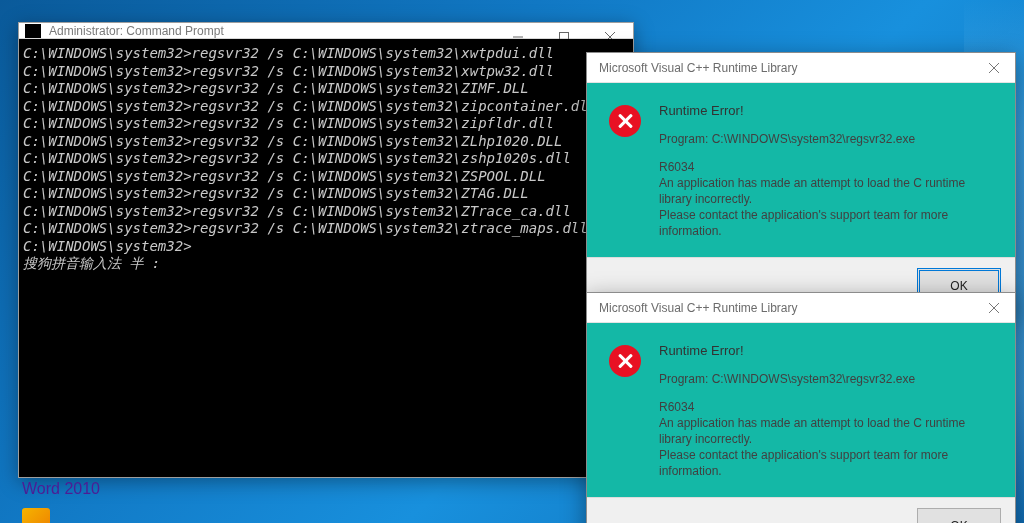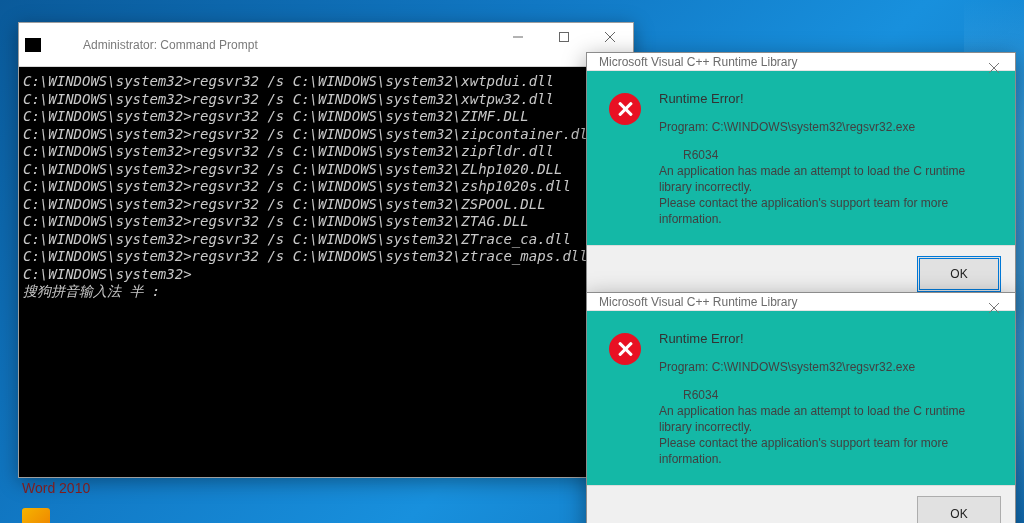--- a/index.html
+++ b/index.html
@@ -1,55 +1,55 @@
 <!DOCTYPE html>
 <html><head>
 <meta charset="utf-8">
 <style>
   * { box-sizing: border-box; margin: 0; padding: 0; }
   html, body { width: 1024px; height: 523px; overflow: hidden; font-family: "Segoe UI", Tahoma, sans-serif; }
   body { background: linear-gradient(135deg, #0a5a9a 0%, #1178c4 35%, #1890dd 60%, #0f6cb3 100%); position: relative; }
   .desk-ray { position:absolute; top:0; right:0; width:60px; height:523px; background: linear-gradient(180deg, rgba(255,255,255,0) 0%, rgba(154,220,255,0.25) 25%, rgba(255,255,255,0.15) 50%, rgba(154,220,255,0.25) 75%, rgba(255,255,255,0) 100%); pointer-events:none;}
   
   .cmd-window { position: absolute; top: 22px; left: 18px; width: 616px; height: 456px; background: #fff; border: 1px solid #9e9e9e; box-shadow: 0 4px 18px rgba(0,0,0,0.35); display:flex; flex-direction:column; }
-  .cmd-titlebar { height: 44px; background: #ffffff; border-bottom: 1px solid #d8d8d8; display:flex; align-items:center; padding-left:6px; position:relative;gap:34px; }
+  .cmd-titlebar { height: 16px; background: #ffffff; border-bottom: 1px solid #d8d8d8; display:flex; align-items:center; padding-left:6px; position:relative; }
   .cmd-titlebar .icon { width:16px; height:14px; background:#000; position:relative; margin-right:8px; }
   .cmd-titlebar .icon:after{ content:""; position:absolute; left:2px; top:2px; font:8px/8px monospace; color:#fff; }
   .cmd-title-text { font-size: 12px; color:#7a7a7a; }
   .win-controls { position:absolute; right:0; top:0; height:28px; display:flex; }
   .win-btn { width:46px; height:28px; display:flex; align-items:center; justify-content:center; color:#666; font-size:10px; font-family: sans-serif; }
   .win-btn.min svg, .win-btn.max svg, .win-btn.close svg { width:10px; height:10px; stroke:#666; stroke-width:1; fill:none; }
   .cmd-body { flex:1; background:#000; color:#c8c8c8; font-family:"NSimSun","SimSun","Consolas",monospace; font-size:14px; line-height:17.5px; padding:6px 4px 0 4px; white-space:pre; overflow:hidden; position:relative;font-style:italic;}
   .cmd-line { display:block; }
 
   
   .dialog { position:absolute; width:430px; background:#fff; border:1px solid #8c8c8c; box-shadow:0 6px 22px rgba(0,0,0,0.4); display:flex; flex-direction:column; }
   .dialog.d1 { top:52px; left:586px; }
   .dialog.d2 { top:292px; left:586px; }
-  .dlg-titlebar { height:18px; background:#ffffff; border-bottom:1px solid #e4e4e4; display:flex; align-items:center; padding:0 8px 0 12px; position:relative; }
+  .dlg-titlebar { height:30px; background:#ffffff; border-bottom:1px solid #e4e4e4; display:flex; align-items:center; padding:0 8px 0 12px; position:relative; }
   .dlg-title { font-size:12px; color:#6c6c6c; flex:1; }
   .dlg-close { width:42px; height:30px; display:flex; align-items:center; justify-content:center; position:absolute; right:0; top:0;}
   .dlg-close svg { width:10px; height:10px; stroke:#777; stroke-width:1; }
   .dlg-body { background:#14b8a6; padding:20px 22px 18px 22px; display:flex; }
   .err-icon { width:32px; height:32px; border-radius:50%; background:#e81123; position:relative; flex:0 0 32px; margin-right:18px; margin-top:2px; }
   .err-icon:before, .err-icon:after { content:""; position:absolute; left:15px; top:7px; width:3px; height:18px; background:#fff; border-radius:1px; }
   .err-icon:before { transform:rotate(45deg); }
   .err-icon:after  { transform:rotate(-45deg); }
   .err-text { font-size:12px; color:#414141; line-height:16px; flex:1; }
   .err-text .hdr { font-size:13px; color:#333; margin-bottom:12px; display:block; }
   .err-text .prog { display:block; margin-bottom:12px; }
-  .err-text .code { display:block;margin-left:24px; }
+  .err-text .code { display:block; }
   .err-text .msg1 { display:block; }
   .err-text .msg2 { display:block; }
   .dlg-footer { background:#f0f0f0; border-top:1px solid #dcdcdc; padding:10px 14px; display:flex; justify-content:flex-end; }
   .ok-btn { width:84px; height:36px; background:#e1e1e1; border:1px solid #adadad; font-size:12px; color:#222; display:flex; align-items:center; justify-content:center; }
   .ok-btn.focus { border:1px solid #0078d7; outline:1px solid #0078d7; outline-offset:-3px; }
 
   
-  .caption { position:absolute; left:22px; top:480px; font-size:14px; color:#7f1d1d; }
+  .caption { position:absolute; left:22px; top:480px; font-size:16px; color:#4c1d95; }
 
   
   .task-icon { position:absolute; left:22px; top:508px; width:28px; height:15px; background:linear-gradient(135deg,#f5b400,#f08a00); border-radius:3px 3px 0 0; }
 </style>
 </head>
 <body>
 <div class="desk-ray"></div>
 
 <div class="cmd-window">
   <div class="cmd-titlebar">

